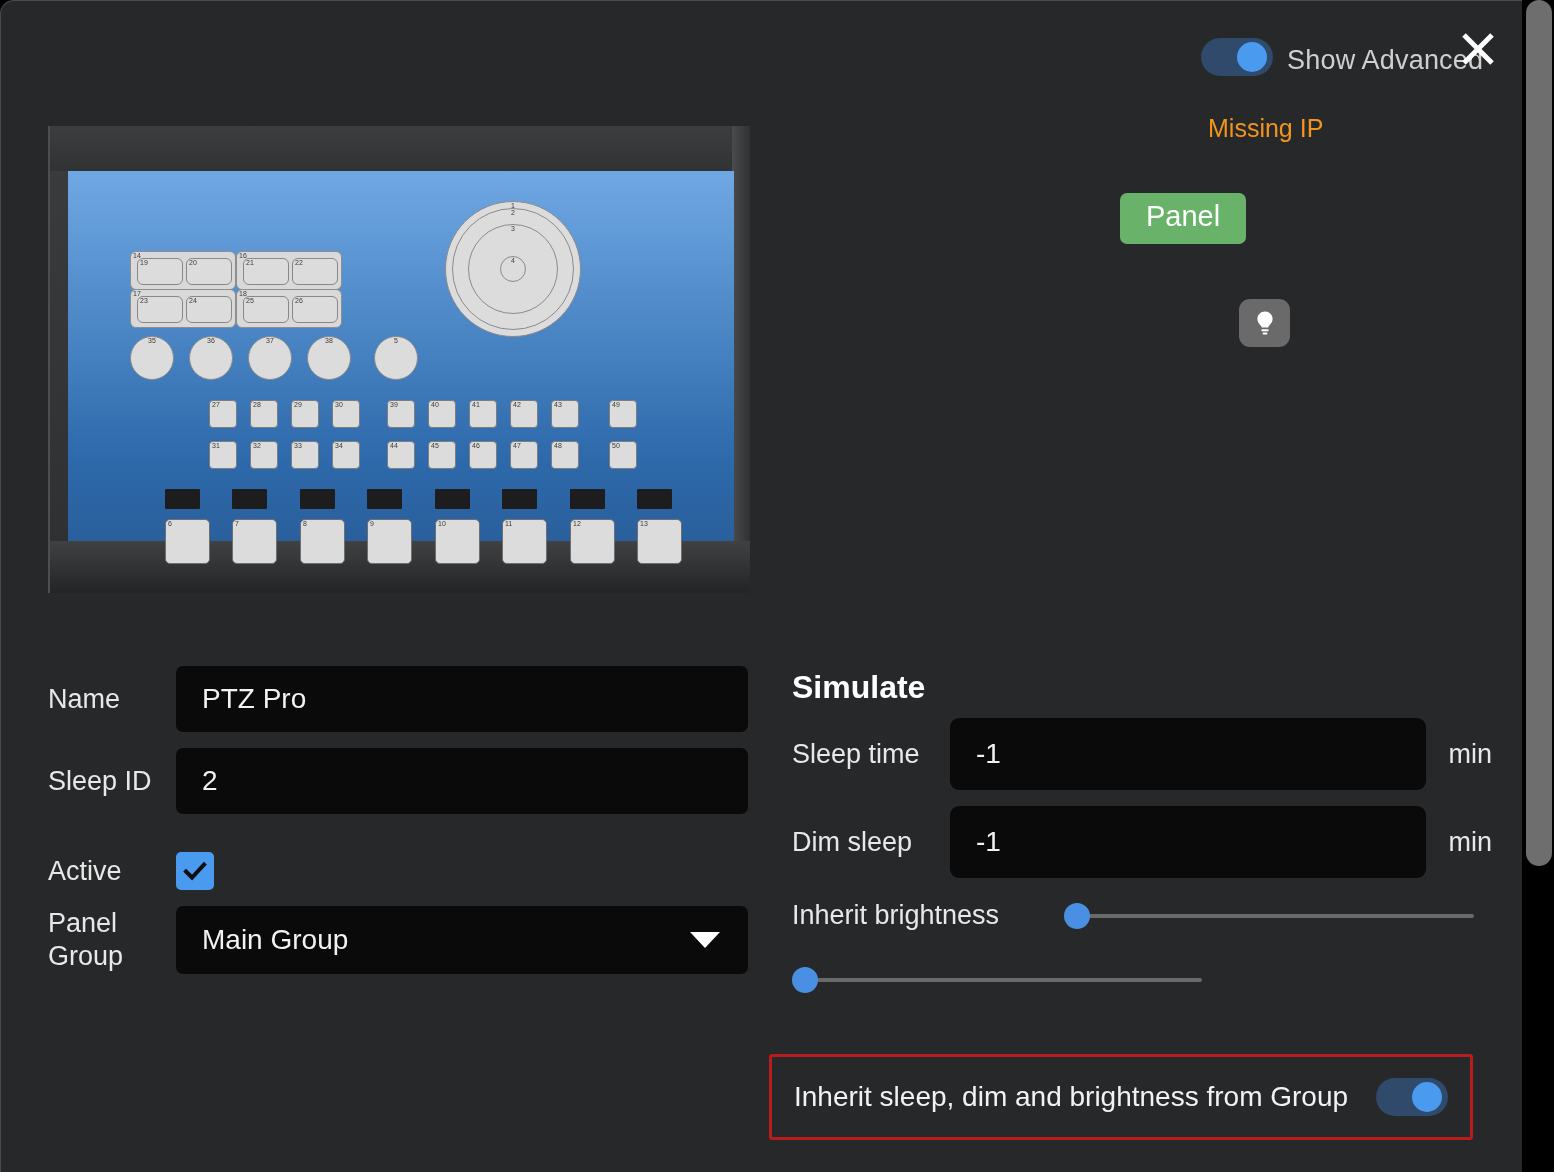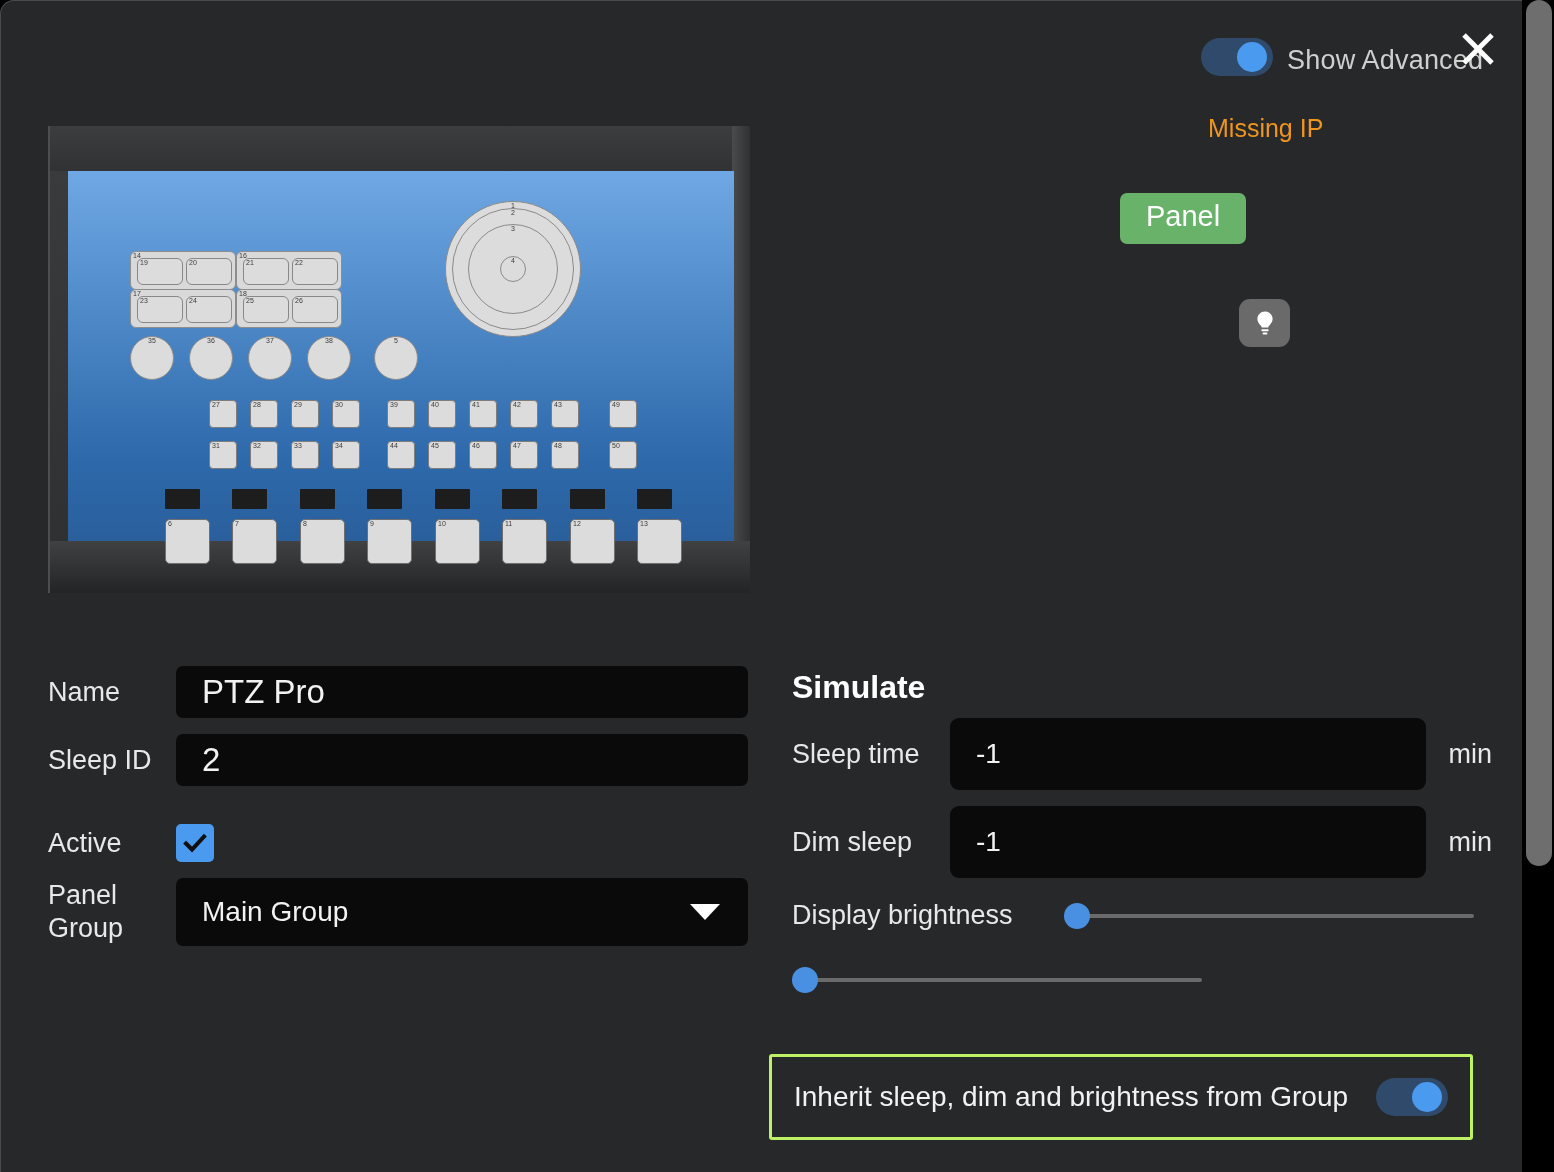--- a/index.html
+++ b/index.html
@@ -216,27 +216,27 @@
   }
   .form-label {
     width: 128px;
     flex: none;
     font-size: 27px;
     color: #e8e8e8;
     line-height: 1.22;
   }
   .field {
     flex: 1;
-    height: 52px;
+    height: 66px;
     background: #0a0a0a;
     border: none;
     border-radius: 7px;
     color: #f2f2f2;
     font-family: "Liberation Sans", sans-serif;
-    font-size: 33px;
+    font-size: 28px;
     padding: 0 26px;
     outline: none;
   }
   .select-wrap {
     position: relative;
     flex: 1;
     height: 68px;
     background: #0a0a0a;
     border-radius: 7px;
     display: flex;
@@ -334,21 +334,21 @@
     transform: translateY(-50%);
     width: 26px; height: 26px;
     border-radius: 50%;
     background: #4a90e2;
   }
 
   .inherit-box {
     position: absolute;
     left: 768px; top: 1053px;
     width: 704px; height: 86px;
-    border: 3px solid #bef264;
+    border: 3px solid #b91c1c;
     border-radius: 3px;
     display: flex;
     align-items: center;
     padding: 0 22px;
   }
   .inherit-label {
     flex: 1;
     font-size: 28px;
     color: #f2f2f2;
   }
@@ -593,21 +593,21 @@
         <span class="unit">min</span>
       </div>
 
       <div class="set-row">
         <div class="set-label">Dim sleep</div>
         <input class="set-field" type="text" value="-1" style="">
         <span class="unit">min</span>
       </div>
 
       <div class="set-row" style="margin-top:22px">
-        <div class="set-label-wide">Display brightness</div>
+        <div class="set-label-wide">Inherit brightness</div>
         <div class="slider">
           <div class="slider-track"></div>
           <div class="slider-thumb"></div>
         </div>
       </div>
 
       <div class="set-row" style="margin-top:34px">
         <div class="slider">
           <div class="slider-track"></div>
           <div class="slider-thumb"></div>

